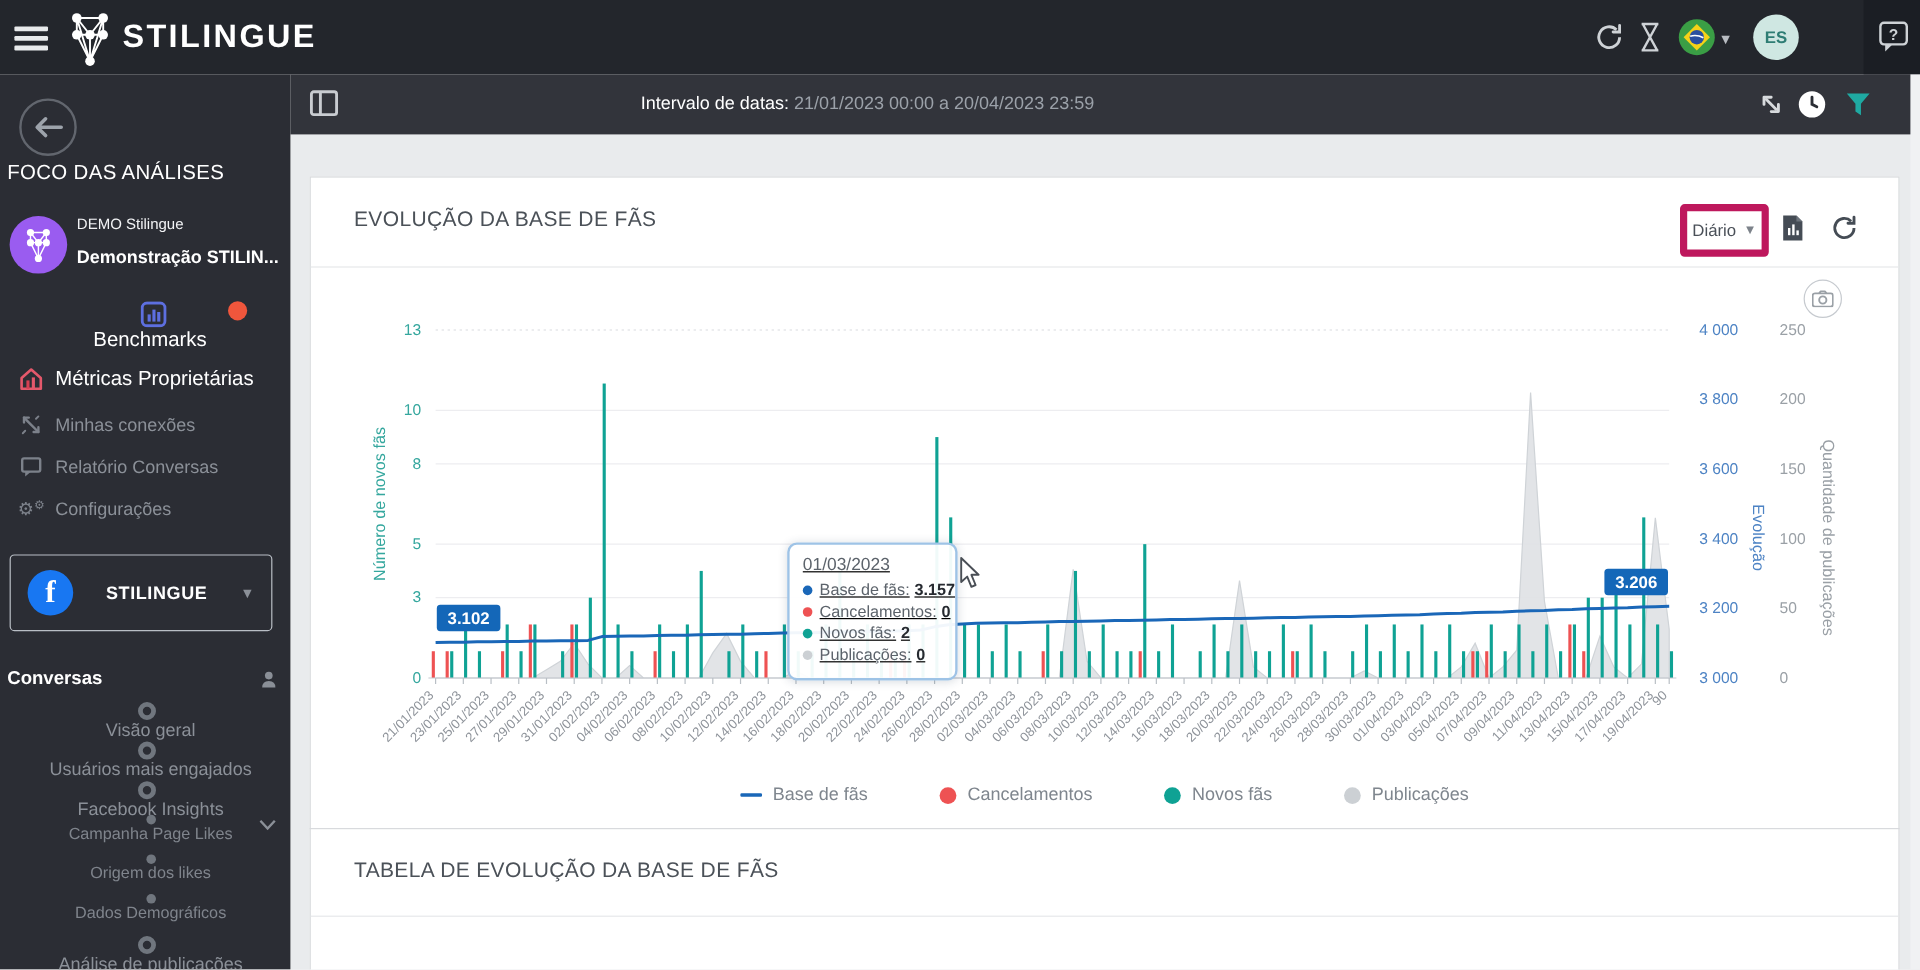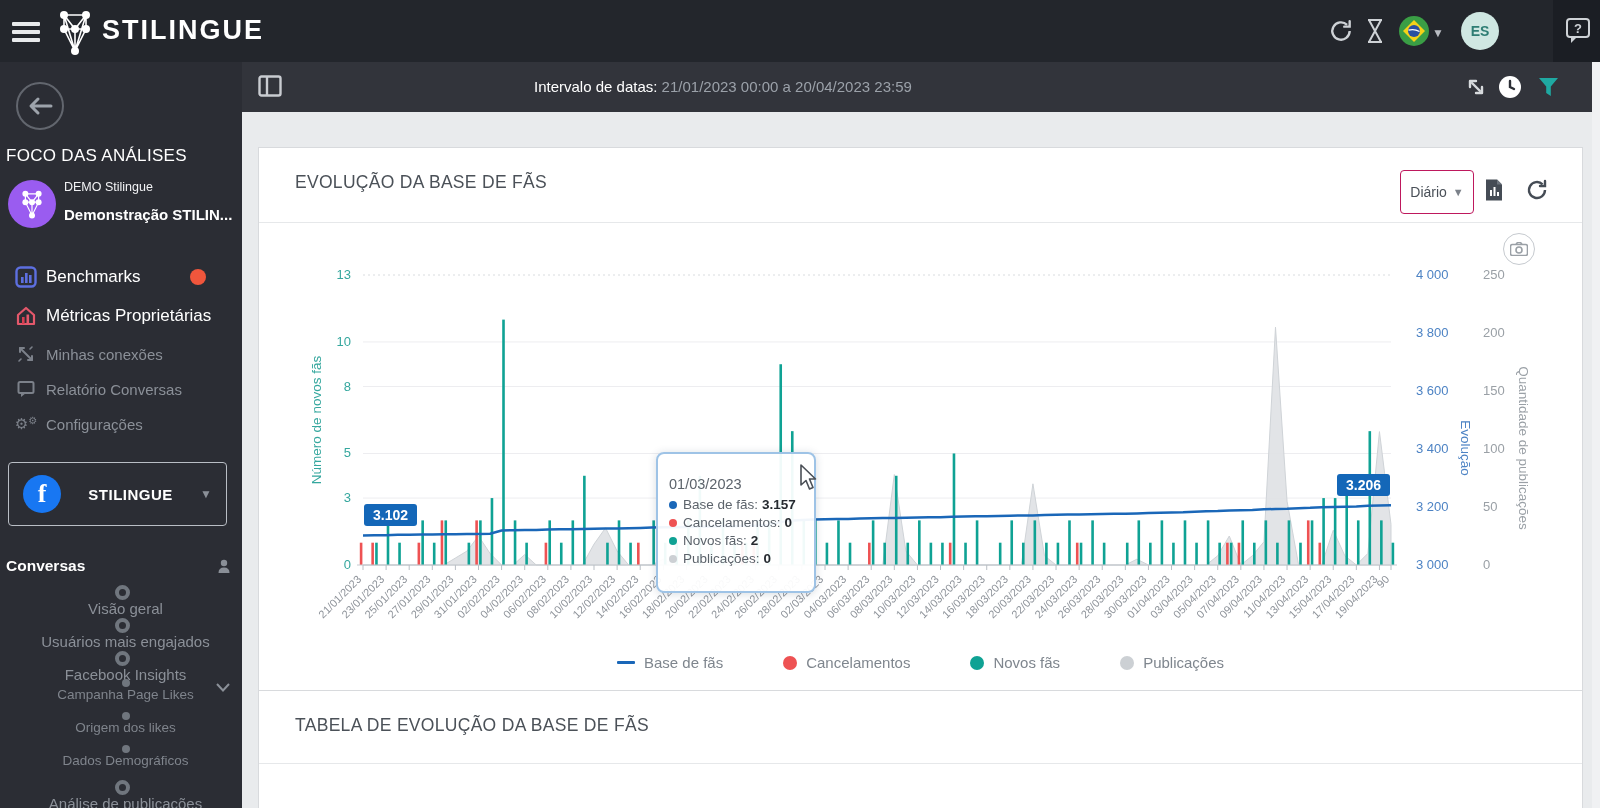--- a/index.html
+++ b/index.html
@@ -13,21 +13,21 @@
   .hamburger span { display:block; width:28px; height:4px; background:#e8eaec; margin:4px 0; border-radius:1px; }
   .brand-logo { position:absolute; left:52px; top:7px; }
   .brand-text { position:absolute; left:102px; top:15px; color:#ffffff; font-size:27px; font-weight:bold; letter-spacing:2px; }
   .tb-icon { position:absolute; top:18px; color:#ced2d6; }
   .avatar-es { position:absolute; left:1461px; top:12px; width:38px; height:38px; border-radius:50%; background:#cfe7e2; color:#2e7d74; font-weight:bold; font-size:14px; display:flex; align-items:center; justify-content:center; }
   .flag-caret { position:absolute; left:1432px; top:26px; color:#b8bcc2; font-size:12px; }
 
   
   .sidebar { position:absolute; left:0; top:62px; width:242px; height:746px; background:#2b2d34; overflow:hidden; }
   .back-btn { position:absolute; left:16px; top:20px; width:48px; height:48px; border:2px solid #62666e; border-radius:50%; display:flex; align-items:center; justify-content:center; cursor:pointer; }
-  .focus-title { position:absolute; left:6px; top:84px; color:#ffffff; font-size:17px; letter-spacing:.3px; }
+  .focus-title { position:absolute; left:6px; top:72px; color:#ffffff; font-size:17px; letter-spacing:.3px; }
   .ws-avatar { position:absolute; left:8px; top:118px; width:48px; height:48px; border-radius:50%; background:#9a5cf0; display:flex; align-items:center; justify-content:center; }
   .ws-sub { position:absolute; left:64px; top:118px; color:#f2f3f5; font-size:12.5px; }
   .ws-title { position:absolute; left:64px; top:144px; color:#ffffff; font-size:15px; font-weight:bold; }
   .menu-row { position:absolute; left:0; width:242px; height:30px; display:flex; align-items:center; cursor:pointer; }
   .menu-row .mi { width:24px; margin-left:14px; display:flex; justify-content:center; }
   .menu-label-lg { margin-left:8px; color:#ffffff; font-size:17px; }
   .menu-label-sm { margin-left:8px; color:#8b9098; font-size:15px; }
   .badge-dot { position:absolute; left:190px; width:16px; height:16px; border-radius:50%; background:#f0563c; }
   .fb-selector { position:absolute; left:8px; top:400px; width:219px; height:64px; border:1px solid #b9bec5; border-radius:4px; display:flex; align-items:center; cursor:pointer; }
   .fb-circle { width:38px; height:38px; border-radius:50%; background:#1877f2; color:#fff; margin-left:14px; display:flex; align-items:center; justify-content:center; font-weight:bold; font-size:26px; font-family:"Liberation Serif", serif; }
@@ -47,29 +47,29 @@
   .db-text { position:absolute; left:292px; top:16px; font-size:15px; color:#ffffff; }
   .db-text span { color:#9ba1a9; }
   .db-icon { position:absolute; top:13px; }
 
   
   .card { position:absolute; background:#ffffff; border:1px solid #d8dadd; }
   .card1 { left:258px; top:126px; width:1325px; height:550px;margin-top:21px; }
   .card2 { left:258px; top:690px; width:1325px; height:130px; border-bottom:none; }
   .card-title { position:absolute; left:36px; top:24px; font-size:17.5px; color:#4b5158; letter-spacing:.3px; }
   .card-divider { position:absolute; left:0; width:100%; border-top:1px solid #e6e8ea; }
-  .periodo-btn { position:absolute; left:1141px; top:22px; width:74px; height:44px; border:1px solid #be185d; border-radius:4px; background:#fff; font-size:14px; color:#4a5058; cursor:pointer; display:flex; align-items:center; justify-content:center; gap:6px; }
+  .periodo-btn { position:absolute; left:1141px; top:22px; width:74px; height:44px; border:6px solid #be185d; border-radius:4px; background:#fff; font-size:14px; color:#4a5058; cursor:pointer; display:flex; align-items:center; justify-content:center; gap:6px; }
   .periodo-btn .caret { color:#7c828a; font-size:11px; }
   .hdr-icon { position:absolute; top:30px; cursor:pointer; }
   .camera-btn { position:absolute; left:1244px; top:85px; width:32px; height:32px; border:1.5px solid #c6cacf; border-radius:50%; display:flex; align-items:center; justify-content:center; cursor:pointer; background:#fff; }
 
   #fans-chart { position:absolute; left:0; top:0; pointer-events:none; }
 
   .pt-label { position:absolute; background:#1467b8; color:#ffffff; font-weight:bold; font-size:14px; padding:3px 9px; border-radius:3px; }
-  .tooltip { position:absolute; left:397px; top:304px; width:160px; background:rgba(255,255,255,.94); border:2px solid #9ec3e6; border-radius:8px; box-shadow:0 1px 8px rgba(40,60,90,.18); padding:22px 11px; font-size:13.5px; }
+  .tooltip { position:absolute; left:397px; top:304px; width:142px; background:rgba(255,255,255,.94); border:2px solid #9ec3e6; border-radius:8px; box-shadow:0 1px 8px rgba(40,60,90,.18); padding:9px 11px; font-size:13.5px;text-decoration:underline; }
   .tt-date { color:#5c636b; font-size:14.5px; margin-bottom:5px; }
   .tt-row { display:flex; align-items:center; margin:3px 0; color:#5c636b; white-space:nowrap; }
   .tt-dot { width:8px; height:8px; border-radius:50%; margin-right:6px; flex:none; }
   .tt-row b { color:#262a30; margin-left:4px; }
 
   .legend { position:absolute; left:0; top:506px; width:100%; display:flex; justify-content:center; gap:60px; }
   .legend-item { display:flex; align-items:center; gap:9px; color:#7f868e; font-size:15px; cursor:pointer; }
   .swatch { width:14px; height:14px; border-radius:50%; }
   .swatch-line { width:18px; height:3px; border-radius:1px; }
 
@@ -155,21 +155,21 @@
           <circle cx="12" cy="22" r="5"></circle>
             <circle cx="34" cy="22" r="5"></circle>
           <circle cx="23" cy="22" r="5"></circle>
             <circle cx="23" cy="44" r="5"></circle>
         </g>
       </svg>
     </div>
     <div class="ws-sub">DEMO Stilingue</div>
     <div class="ws-title">Demonstração STILIN...</div>
 
-    <div class="menu-row" style="top:200px;">
+    <div class="menu-row" style="top:189px;flex-direction:column;">
       <span class="mi">
         <svg width="22" height="22" viewBox="0 0 22 22">
           <rect x="1.5" y="1.5" width="19" height="19" rx="4" fill="none" stroke="#5d6fe0" stroke-width="2.4"></rect>
           <rect x="6" y="11" width="2.6" height="6" fill="#5d6fe0"></rect>
           <rect x="10" y="7" width="2.6" height="10" fill="#5d6fe0"></rect>
           <rect x="14" y="9" width="2.6" height="8" fill="#5d6fe0"></rect>
         </svg>
       </span>
       <span class="menu-label-lg">Benchmarks</span>
       <span class="badge-dot"></span>

